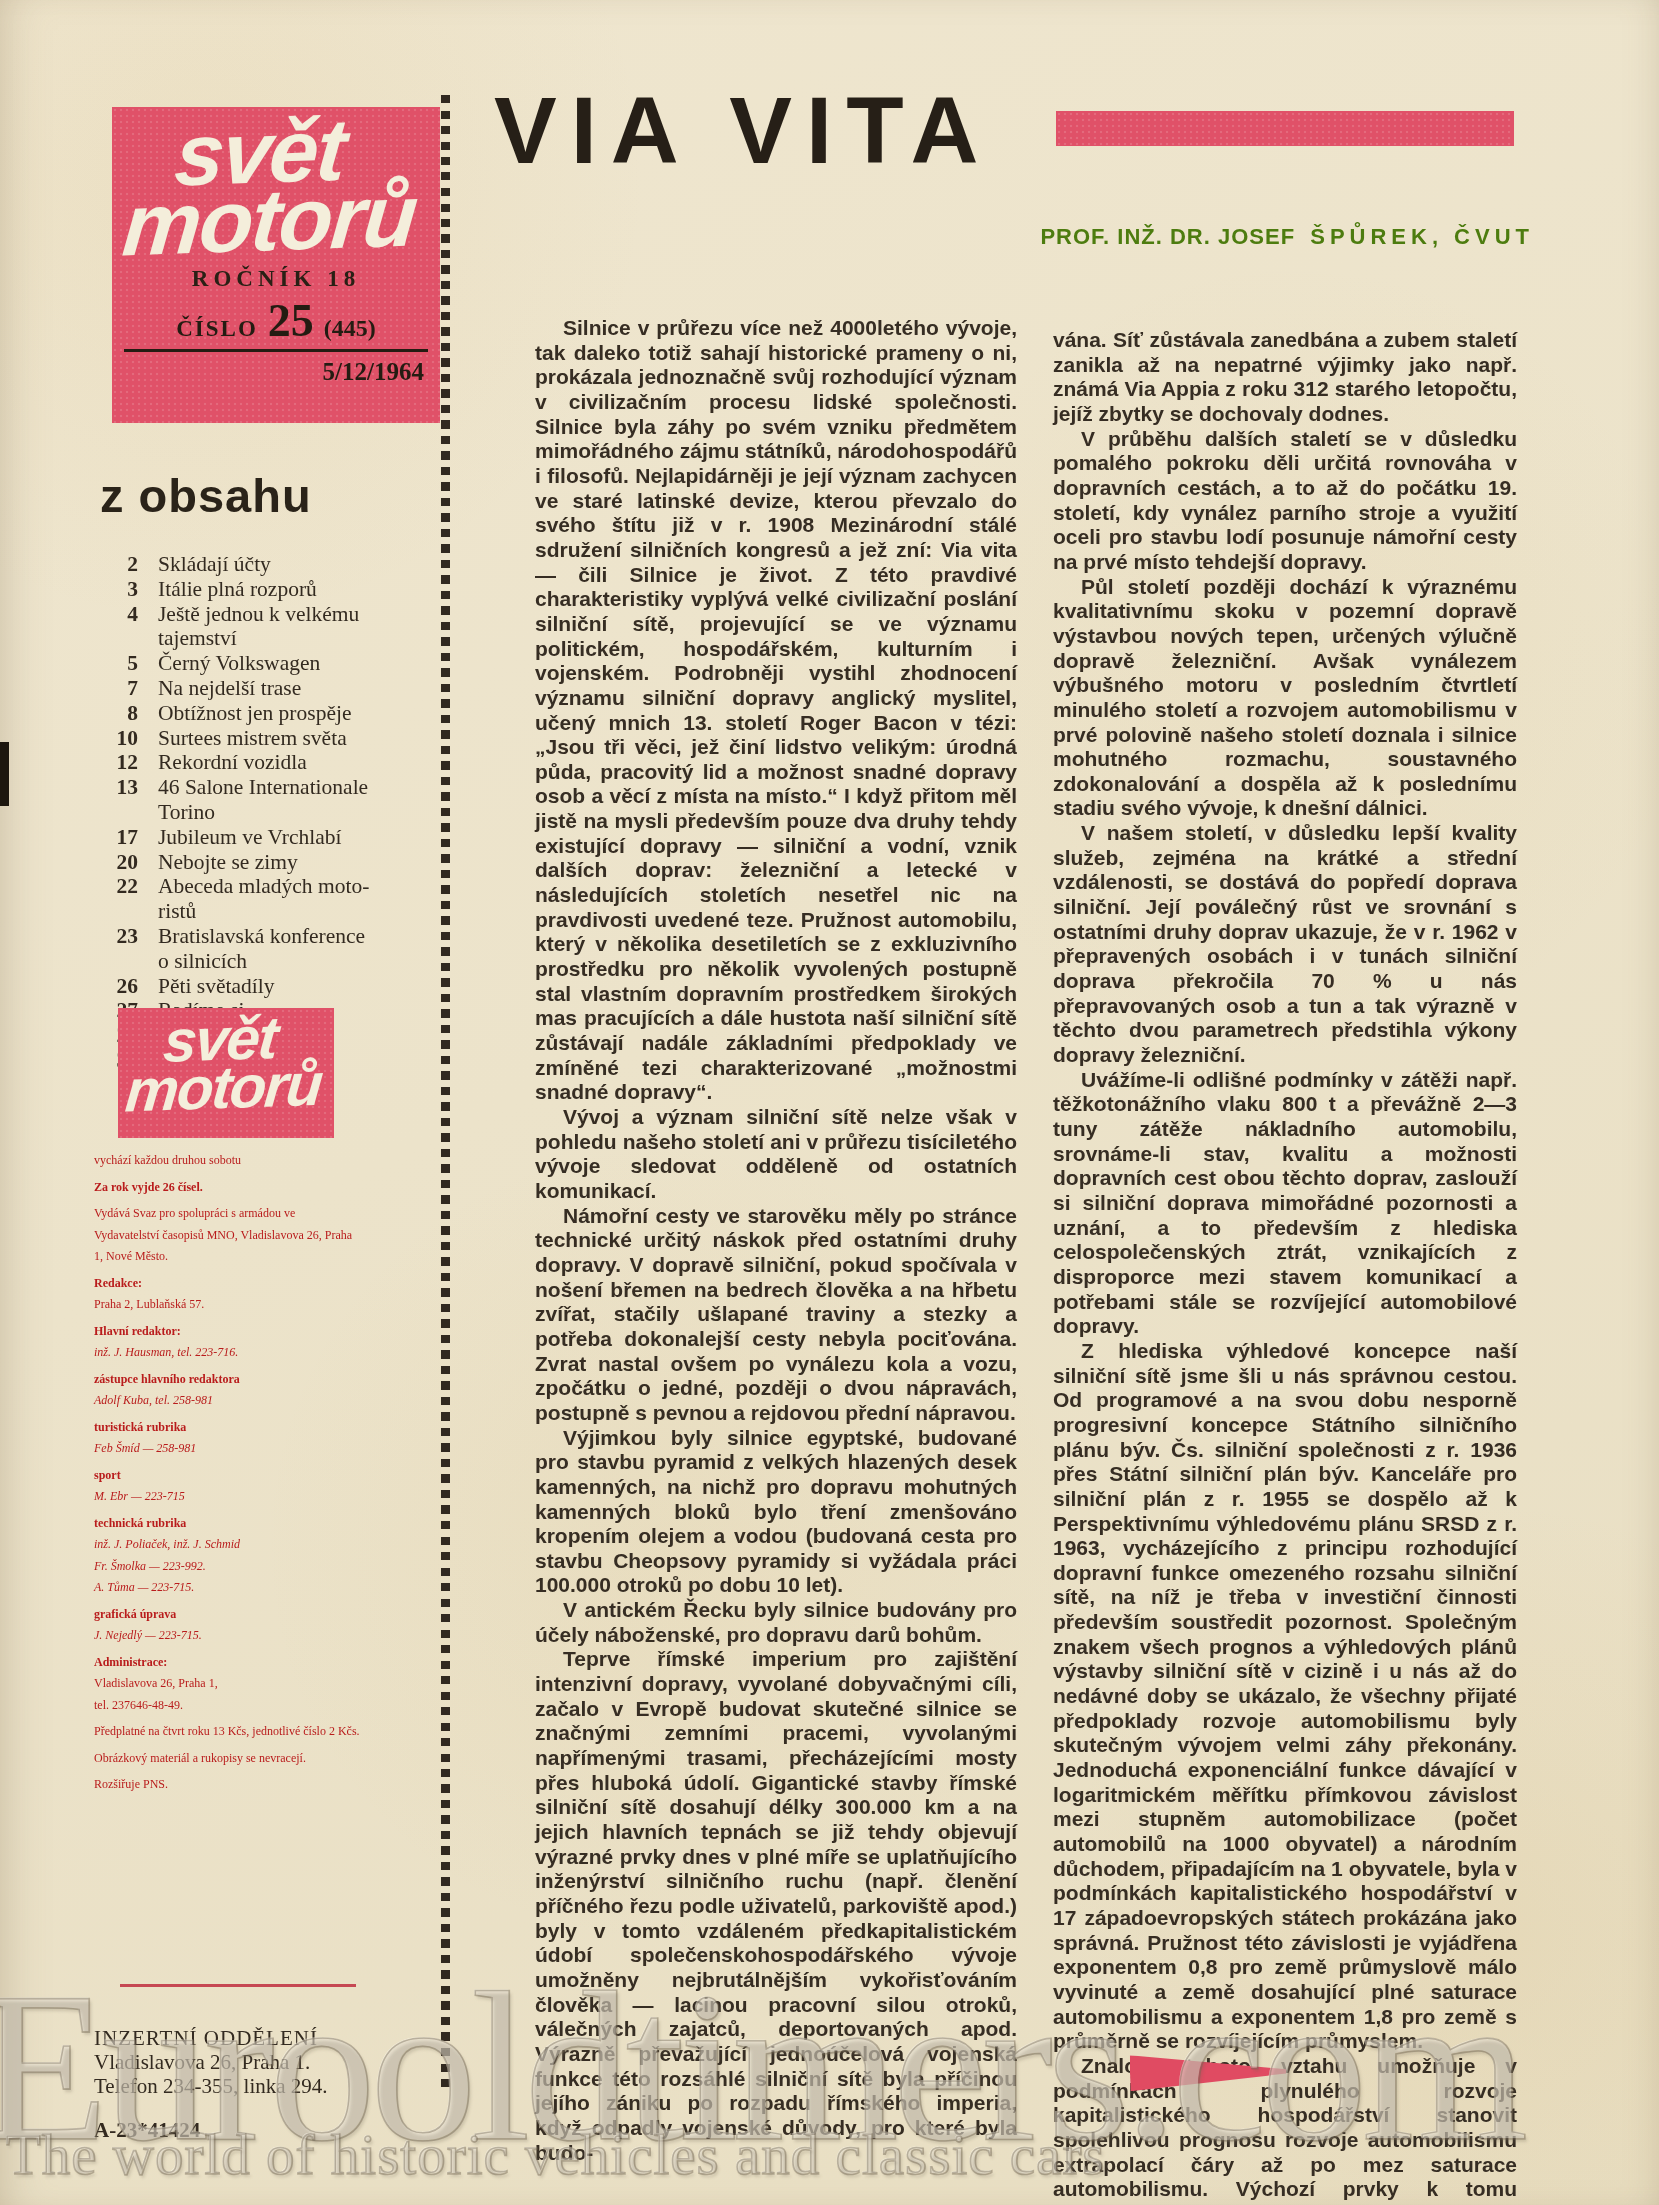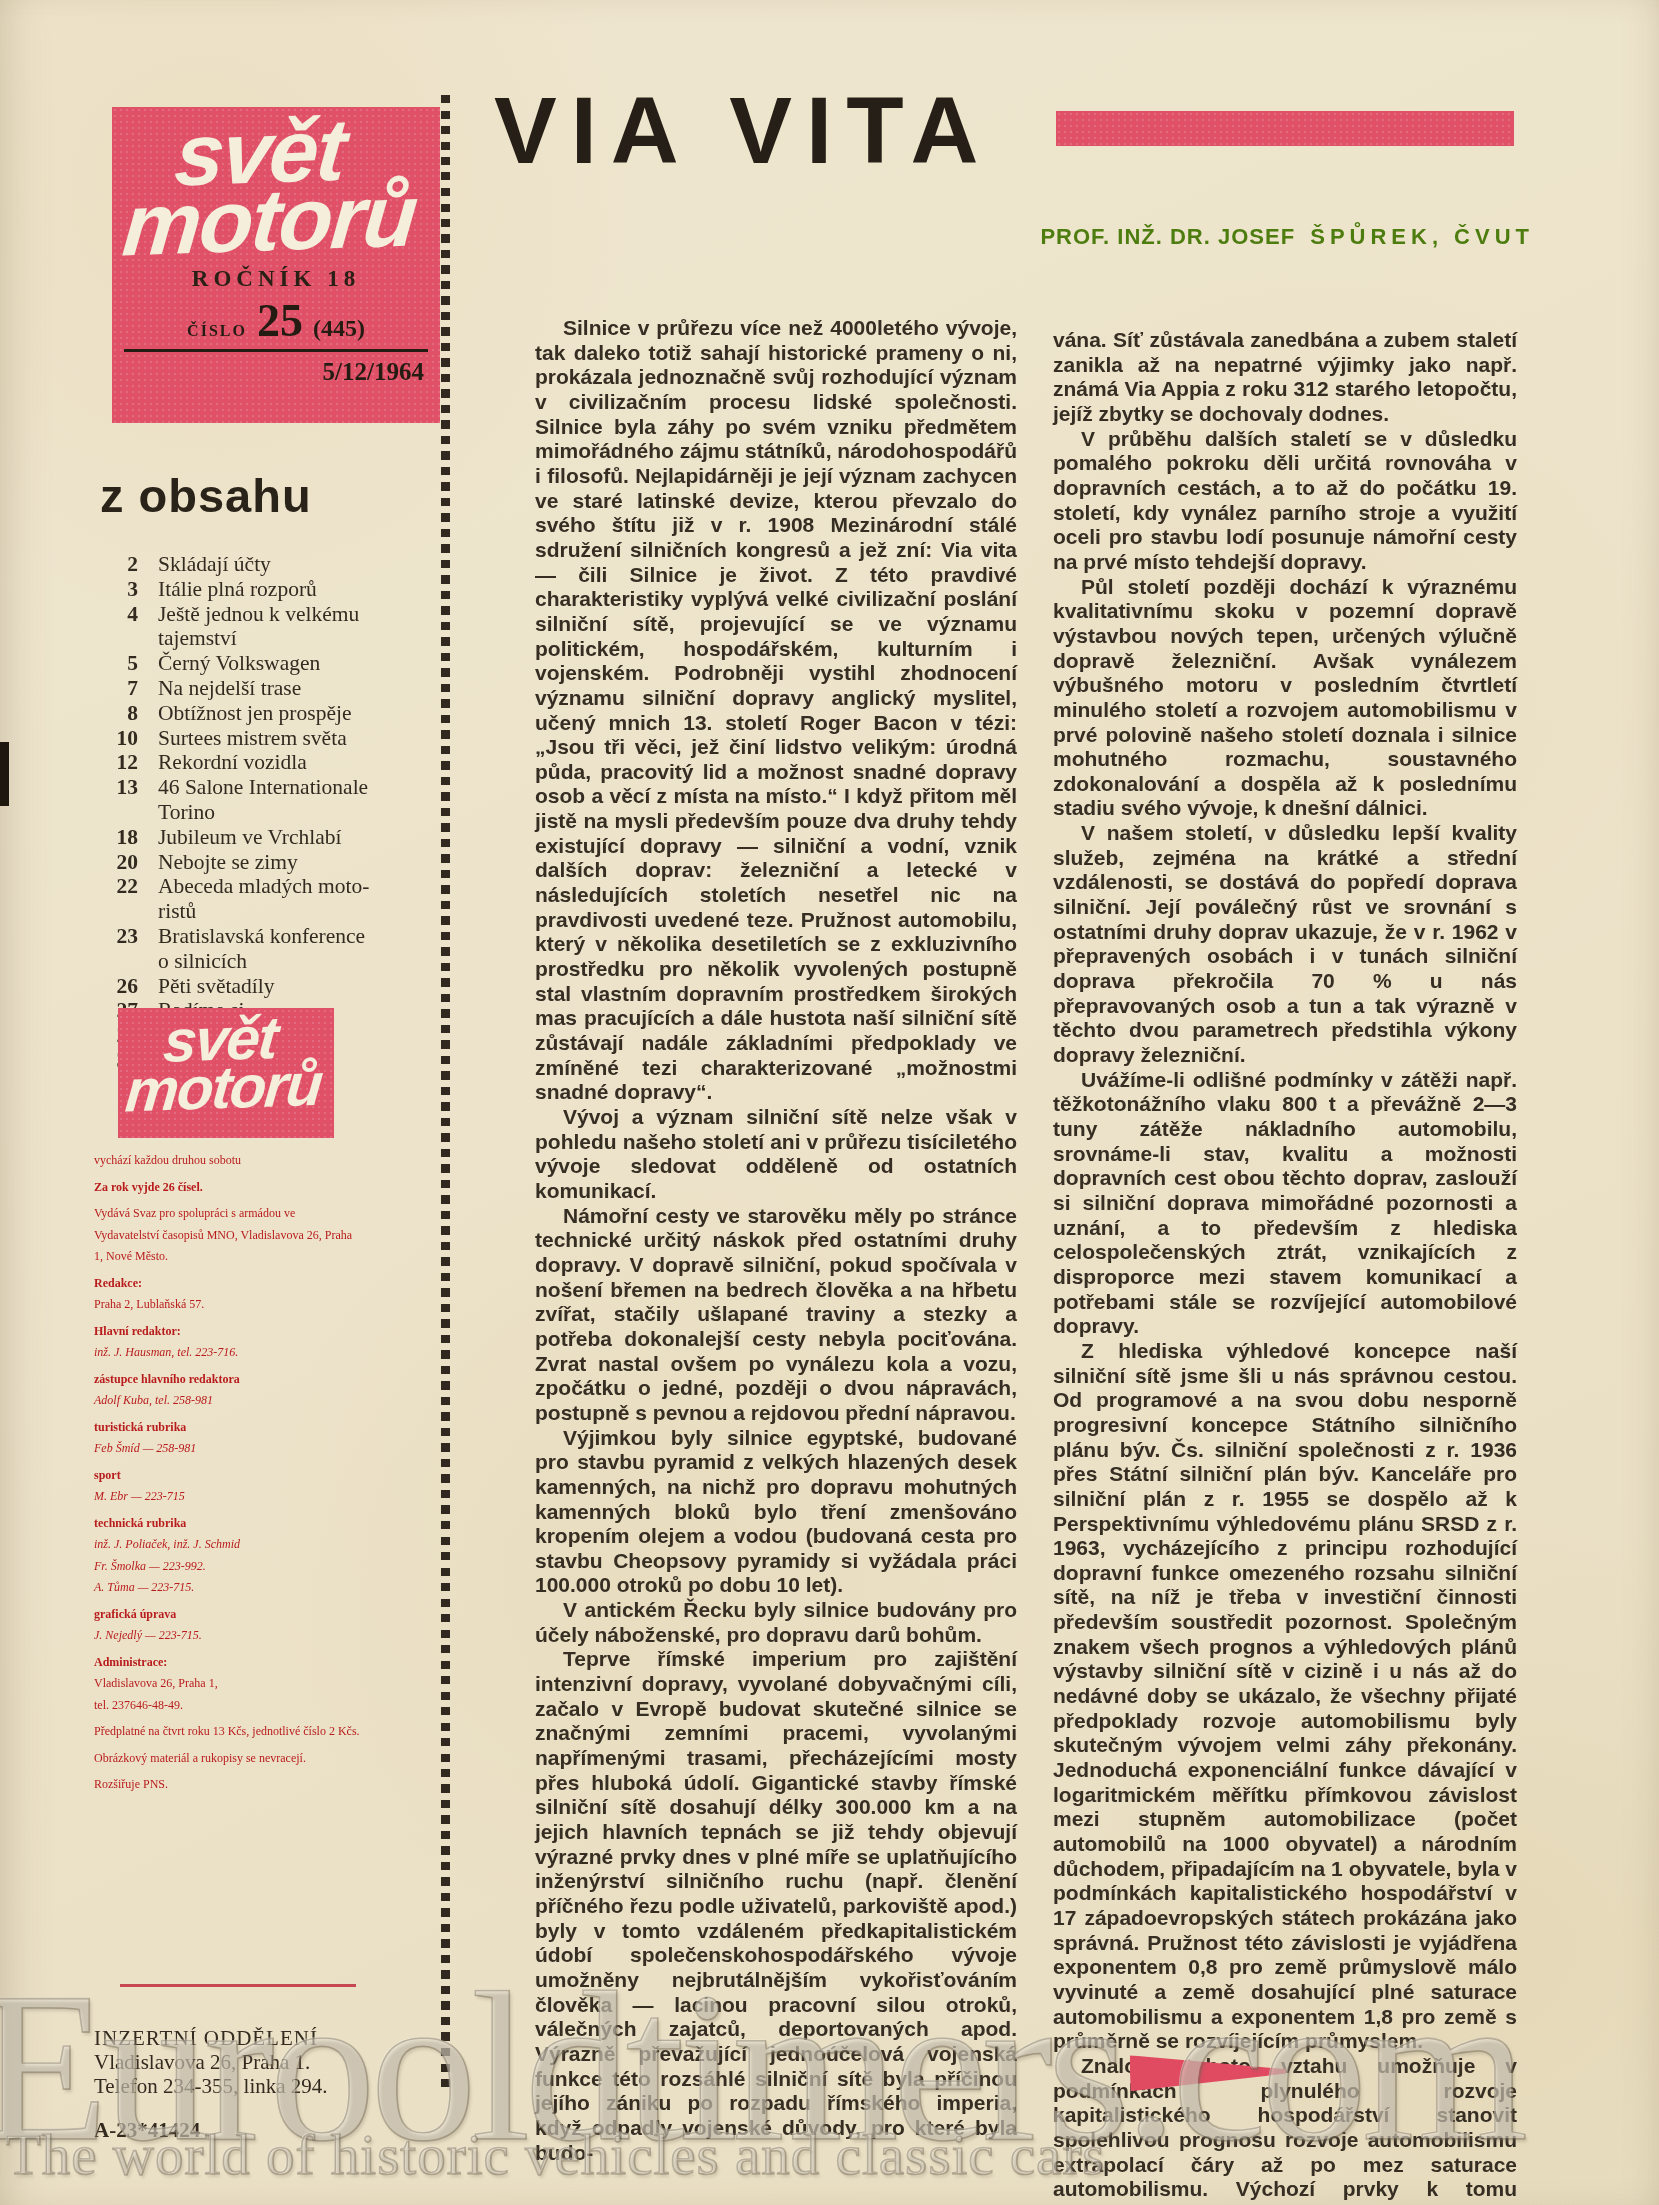--- a/index.html
+++ b/index.html
@@ -25,21 +25,21 @@
   .logo-line{font-family:"Liberation Sans",sans-serif;font-style:italic;font-weight:700;
     transform:skewX(-7deg) rotate(-2deg);letter-spacing:-2px;line-height:.78;}
   .box1 .l1{font-size:88px;margin:10px 0 0 64px;}
   .box1 .l2{font-size:88px;margin:0 0 0 12px;}
   .box2 .l1{font-size:60px;margin:8px 0 0 46px;}
   .box2 .l2{font-size:60px;margin:2px 0 0 8px;}
   .rocnik{text-align:center;font-family:"Liberation Serif",serif;font-weight:700;font-size:23px;
     letter-spacing:5px;color:#2a2015;margin-top:12px;}
   .cislo{display:flex;align-items:baseline;justify-content:center;gap:10px;color:#241c12;
     font-family:"Liberation Serif",serif;font-weight:700;margin-top:2px;}
-  .cislo .lbl{font-size:16px;letter-spacing:2px;}
+  .cislo .lbl{font-size:23px;letter-spacing:2px;}
   .cislo .big{font-size:46px;}
   .cislo .suf{font-size:24px;}
   .box-rule{border-top:3px solid #241c12;margin:2px 12px 6px 12px;}
   .box-date{text-align:right;padding-right:16px;font-family:"Liberation Serif",serif;
     font-weight:700;font-size:25px;color:#241c12;}
   .obsah-h{position:absolute;left:100px;top:468px;font-family:"Liberation Sans",sans-serif;
     font-weight:700;font-size:47px;color:#2a2319;letter-spacing:1px;}
   .toc{position:absolute;left:94px;top:552px;width:278px;font-size:21.5px;line-height:24.8px;color:#332a20;}
   .toc-item{display:flex;}
   .toc-n{width:44px;text-align:right;font-weight:700;flex:none;}
@@ -134,21 +134,21 @@
     <div class="toc-item">
       <span class="toc-n">12</span>
       <span class="toc-t">Rekordní vozidla</span>
     </div>
     <div class="toc-item">
       <span class="toc-n">13</span>
       <span class="toc-t">46 Salone Internationale
 Torino</span>
     </div>
     <div class="toc-item">
-      <span class="toc-n">18</span>
+      <span class="toc-n">17</span>
       <span class="toc-t">Jubileum ve Vrchlabí</span>
     </div>
     <div class="toc-item">
       <span class="toc-n">20</span>
       <span class="toc-t">Nebojte se zimy</span>
     </div>
     <div class="toc-item">
       <span class="toc-n">22</span>
       <span class="toc-t">Abeceda mladých moto-
 ristů</span>

